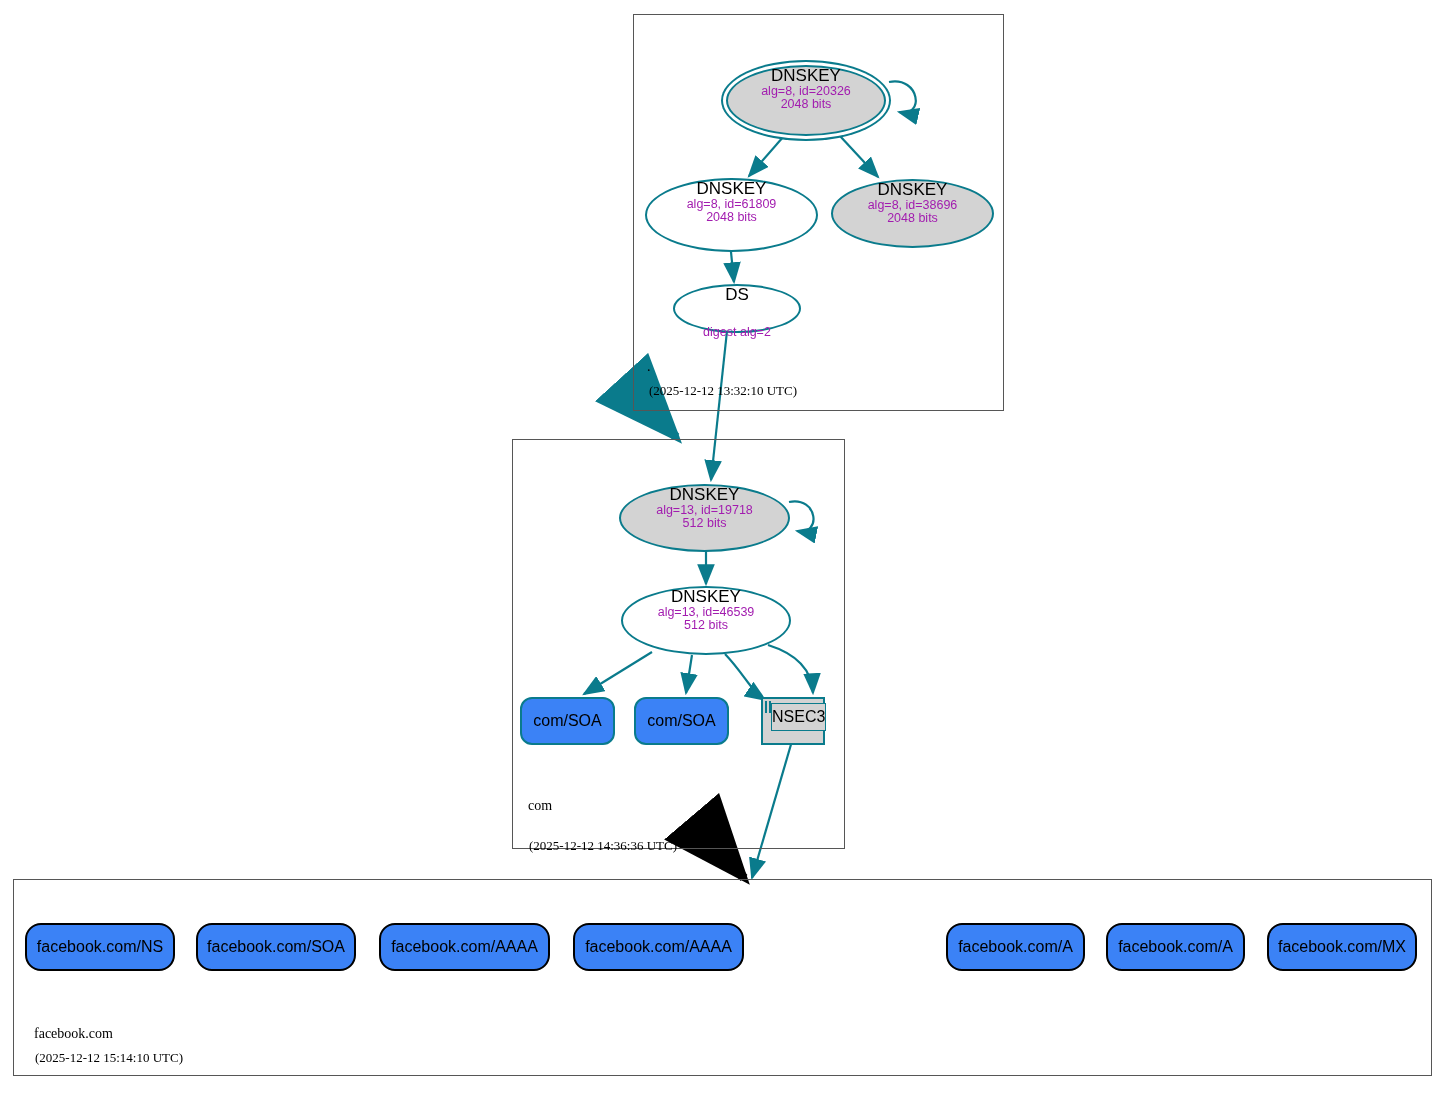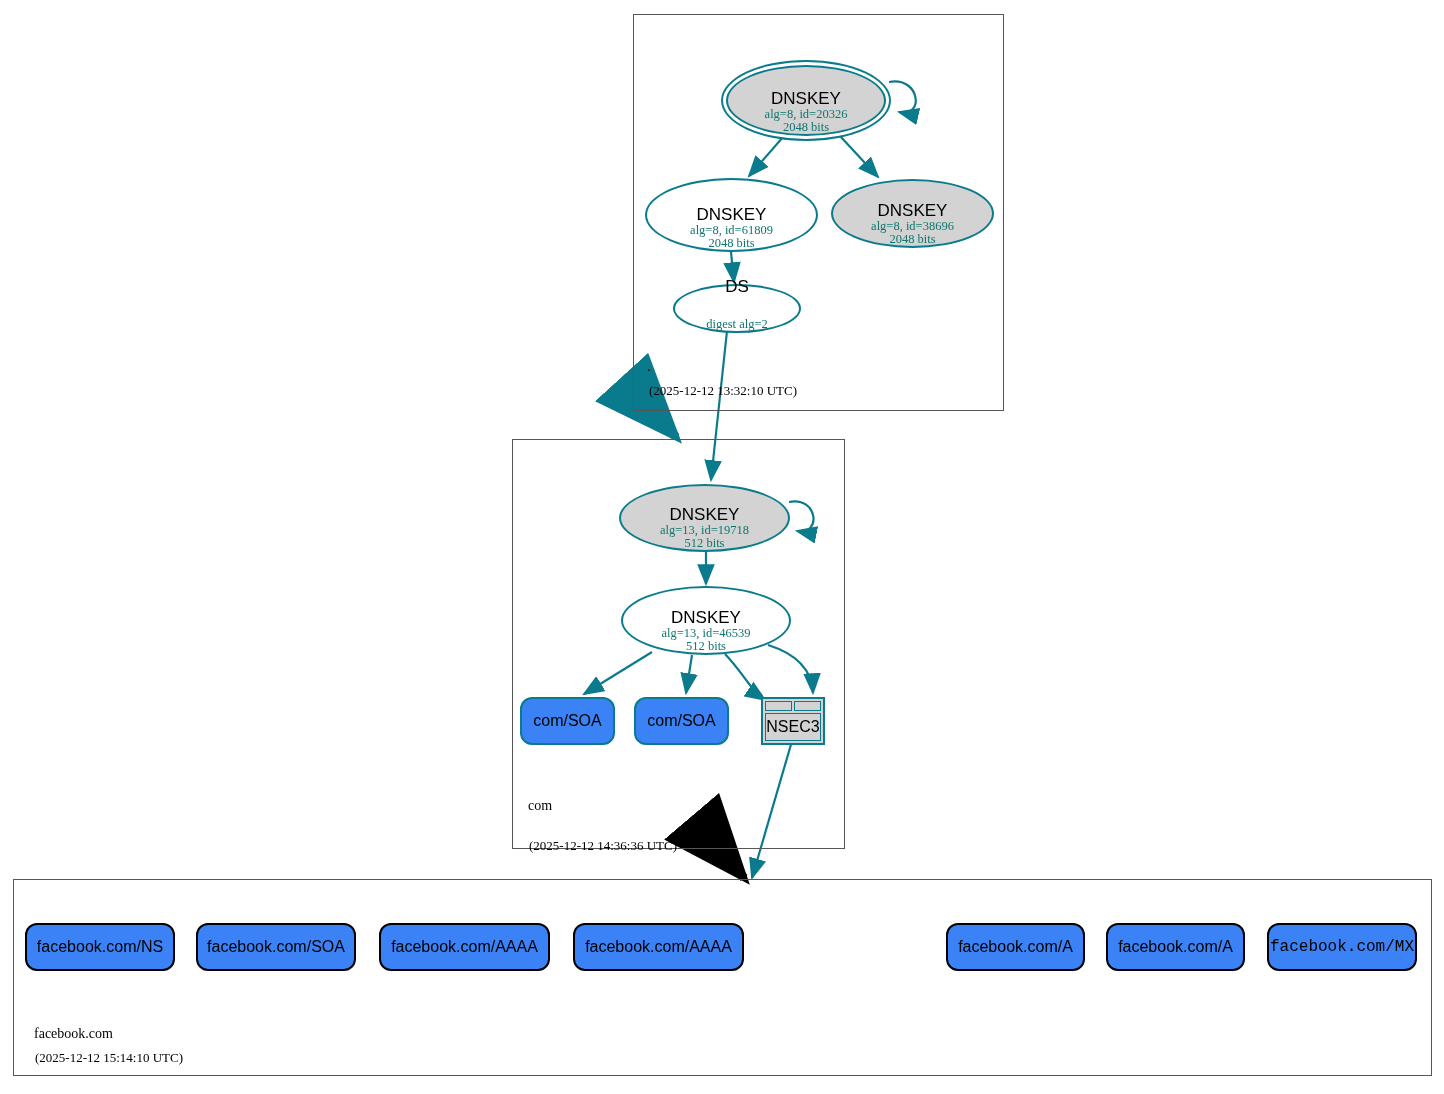--- a/index.html
+++ b/index.html
@@ -48,57 +48,57 @@
     position: absolute;
     box-sizing: border-box;
   }
   .ellipse {
     border: 2px solid #0a7b8c;
     border-radius: 50%;
     background: #ffffff;
     display: flex;
     flex-direction: column;
     align-items: center;
-    justify-content: flex-end;
+    justify-content: flex-start;
     text-align: center;
     line-height: 1.05;
   }
   .ellipse.shaded { background: #d3d3d3; }
   .ellipse.doubled {
     box-shadow: 0 0 0 3px #ffffff, 0 0 0 5px #0a7b8c;
   }
   .node-title {
     font-family: "Liberation Sans", sans-serif;
     font-size: 17px;
     color: #000000;
   }
   .node-sub {
-    font-family: Liberation Serif, serif;
+    font-family: Liberation Sans, sans-serif;
     font-size: 12.5px;
-    color: #0f766e;
+    color: #a21caf;
   }
   .rrset {
     border: 2px solid #0a7b8c;
     border-radius: 12px;
     background: #3b82f6;
     display: flex;
     align-items: center;
     justify-content: center;
     font-family: "Liberation Sans", sans-serif;
     font-size: 16px;
     color: #000000;
     white-space: nowrap;
   }
-  .rrset.black-edge { border-color: #000000; }
+  .rrset.black-edge { border-color: #000000; border-radius: 16px; }
   .nsec3 {
     border: 2px solid #0a7b8c;
     background: #d3d3d3;
     padding: 2px;
     display: flex;
-    flex-direction: column;
+    flex-direction: row;
   }
   .nsec3-top {
     display: flex;
     height: 12px;
     gap: 2px;
   }
   .nsec3-cell {
     flex: 1;
     border: 1px solid #0a7b8c;
     background: #d3d3d3;
@@ -263,17 +263,17 @@
   </div>
   <div class="node rrset black-edge" style="left:573px; top:923px; width:171px; height:48px;">
     <span>facebook.com/AAAA</span>
   </div>
   <div class="node rrset black-edge" style="left:946px; top:923px; width:139px; height:48px;">
     <span>facebook.com/A</span>
   </div>
   <div class="node rrset black-edge" style="left:1106px; top:923px; width:139px; height:48px;">
     <span>facebook.com/A</span>
   </div>
-  <div class="node rrset black-edge" style="left:1267px; top:923px; width:150px; height:48px;font-family:Liberation Mono, monospace;">
+  <div class="node rrset black-edge" style="left:1267px; top:923px; width:150px; height:48px;">
     <span>facebook.com/MX</span>
   </div>
 
 </div>
 
 </body></html>

